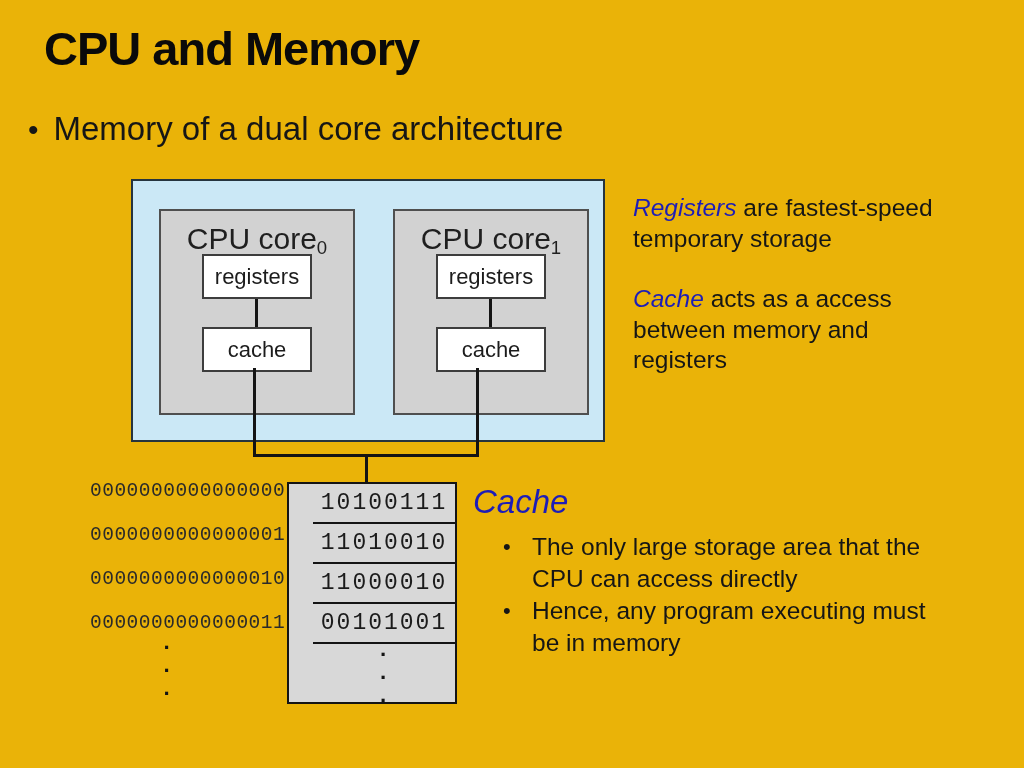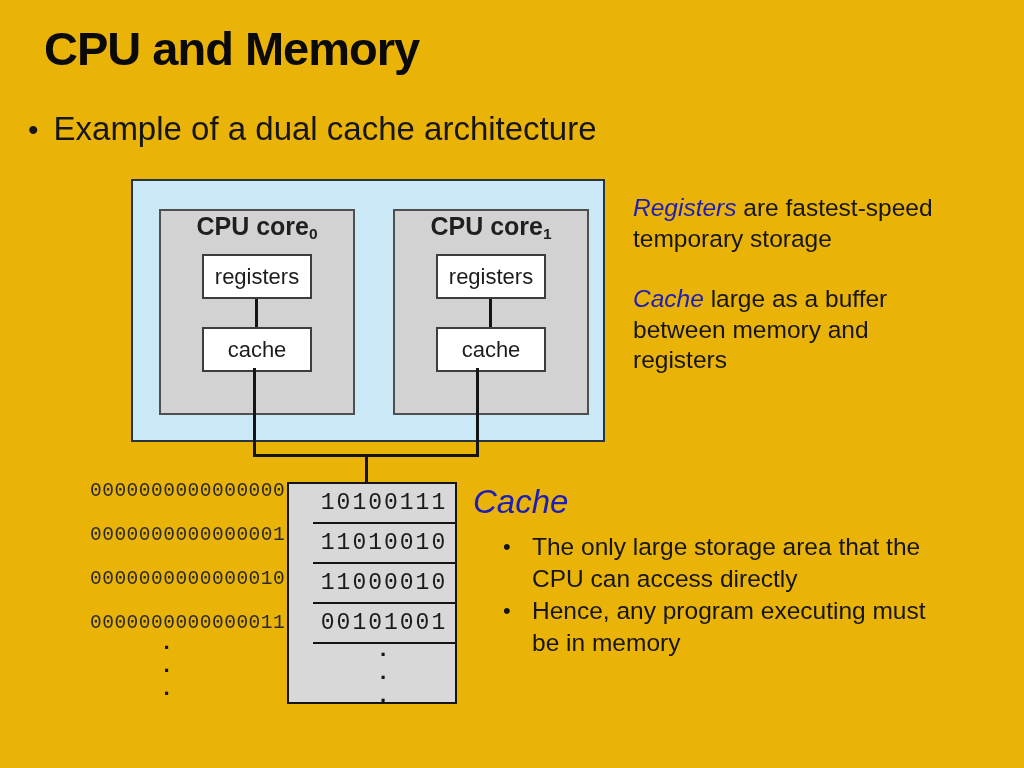--- a/index.html
+++ b/index.html
@@ -25,21 +25,21 @@
     position:absolute; left:131px; top:179px; width:474px; height:263px;
     background:#cbe8f6; border:2px solid #26343e;
   }
   .core {
     position:absolute; top:28px; width:196px; height:206px;
     background:#d2d2d2; border:2px solid #4f4f4f;
   }
   .core-0 { left:26px; }
   .core-1 { left:260px; }
   .core-label {
-    margin-top:1px; text-align:center; font-size:25px; color:#1f1f1f;font-weight:bold;
+    margin-top:11px; text-align:center; font-size:30px; color:#1f1f1f;
   }
   .core-label sub { font-size:0.62em; vertical-align:-0.28em; }
   .chip-box {
     position:absolute; left:41px; width:110px; height:45px;
     background:#ffffff; border:2px solid #3d3d3d;
     display:flex; align-items:center; justify-content:center;
     font-size:22px; color:#1c1c1c;
   }
   .chip-registers { top:43px; }
   .chip-cache { top:116px; }
@@ -88,21 +88,21 @@
 </style>
 </head>
 <body>
 
 <div class="slide">
 
   <div class="title">CPU and Memory</div>
 
   <div class="bullet-line">
     <span class="bullet">•</span>
-    <span>Example of a dual cache architecture</span>
+    <span>Memory of a dual core architecture</span>
   </div>
 
   <div class="blue-box">
     <div class="core core-0">
       <div class="core-label">
         <span>CPU core</span><sub>0</sub>
       </div>
       <div class="chip-box chip-registers">registers</div>
       <div class="core-inner-line"></div>
       <div class="chip-box chip-cache">cache</div>
@@ -147,21 +147,21 @@
       </div>
     </div>
   </div>
 
   <div class="notes">
     <div class="note">
       <div><span class="term">Registers</span><span> are fastest-speed</span></div>
       <div>temporary storage</div>
     </div>
     <div class="note">
-      <div><span class="term">Cache</span><span> large as a buffer</span></div>
+      <div><span class="term">Cache</span><span> acts as a access</span></div>
       <div>between memory and</div>
       <div>registers</div>
     </div>
   </div>
 
   <div class="memory-heading">Cache</div>
   <div class="memory-bullets">
     <div class="mem-bullet">
       <span class="bullet">•</span>
       <div>

